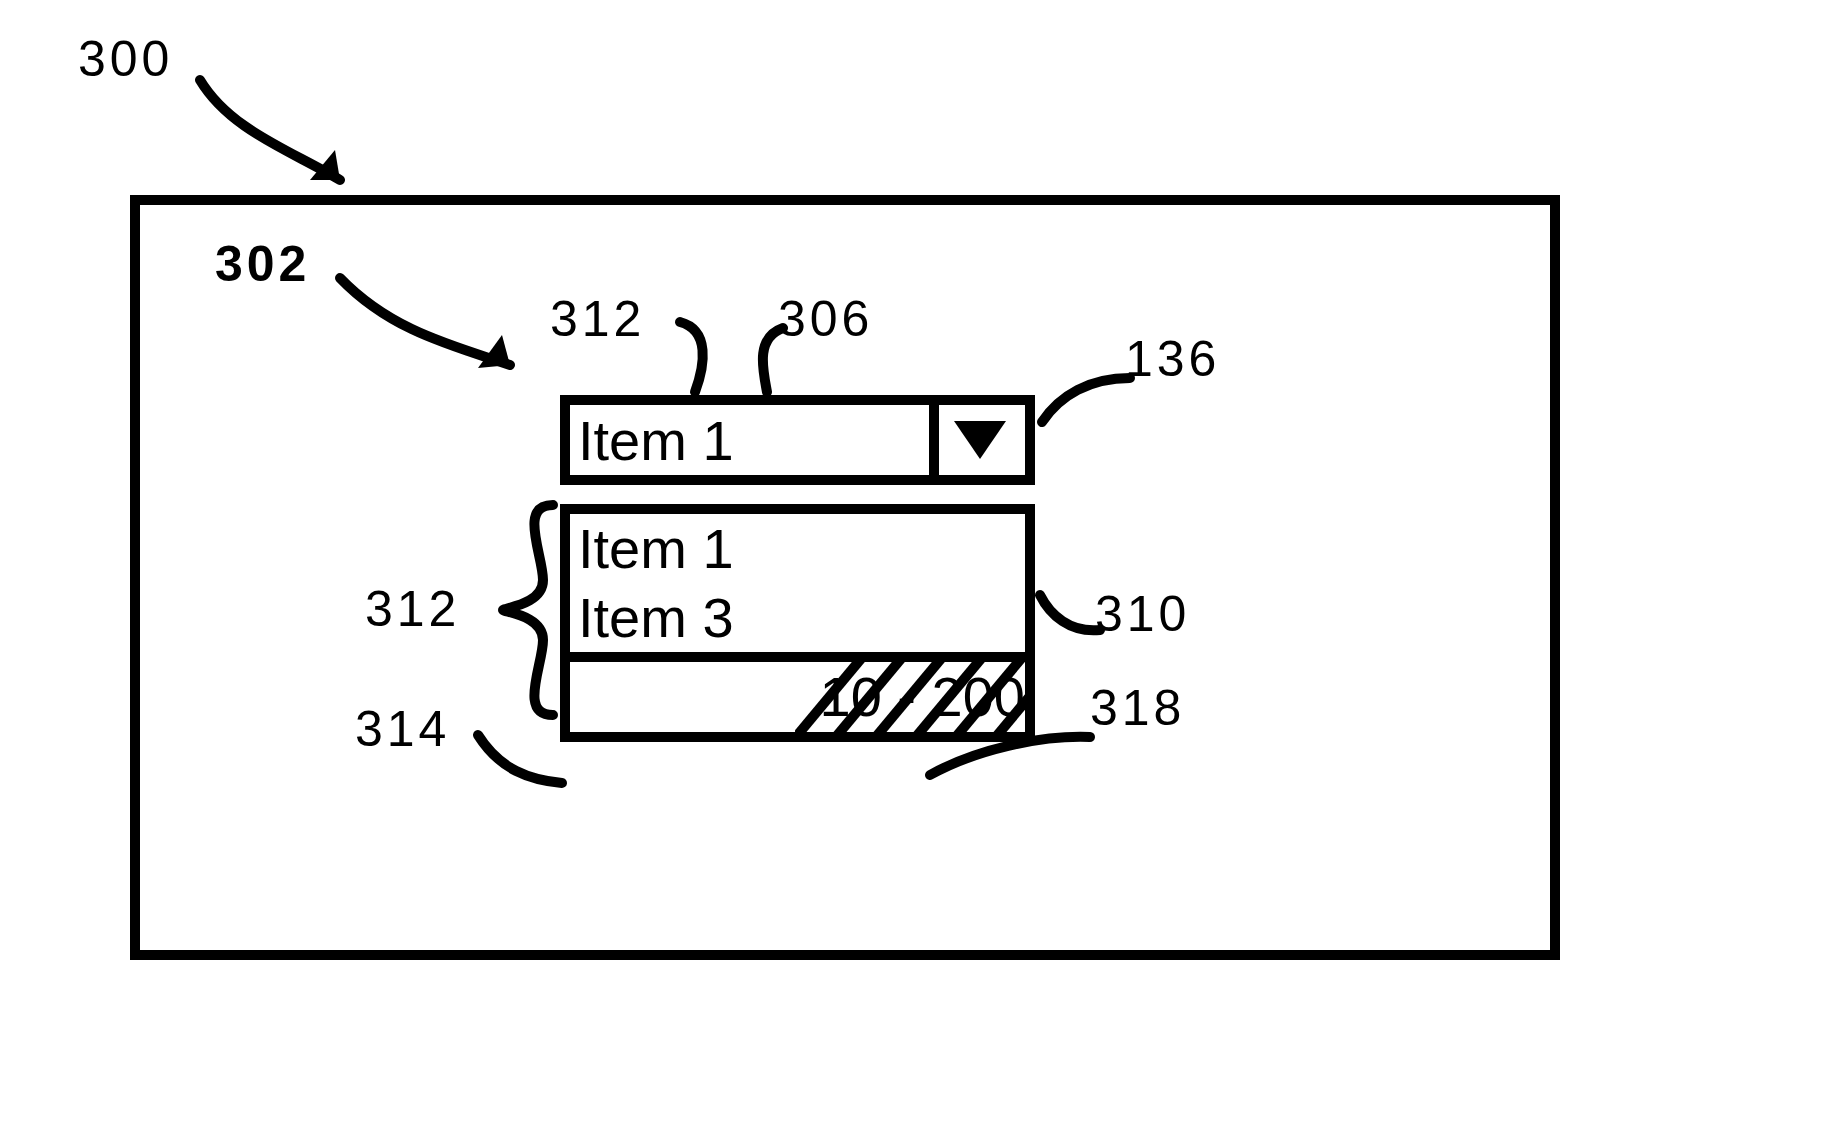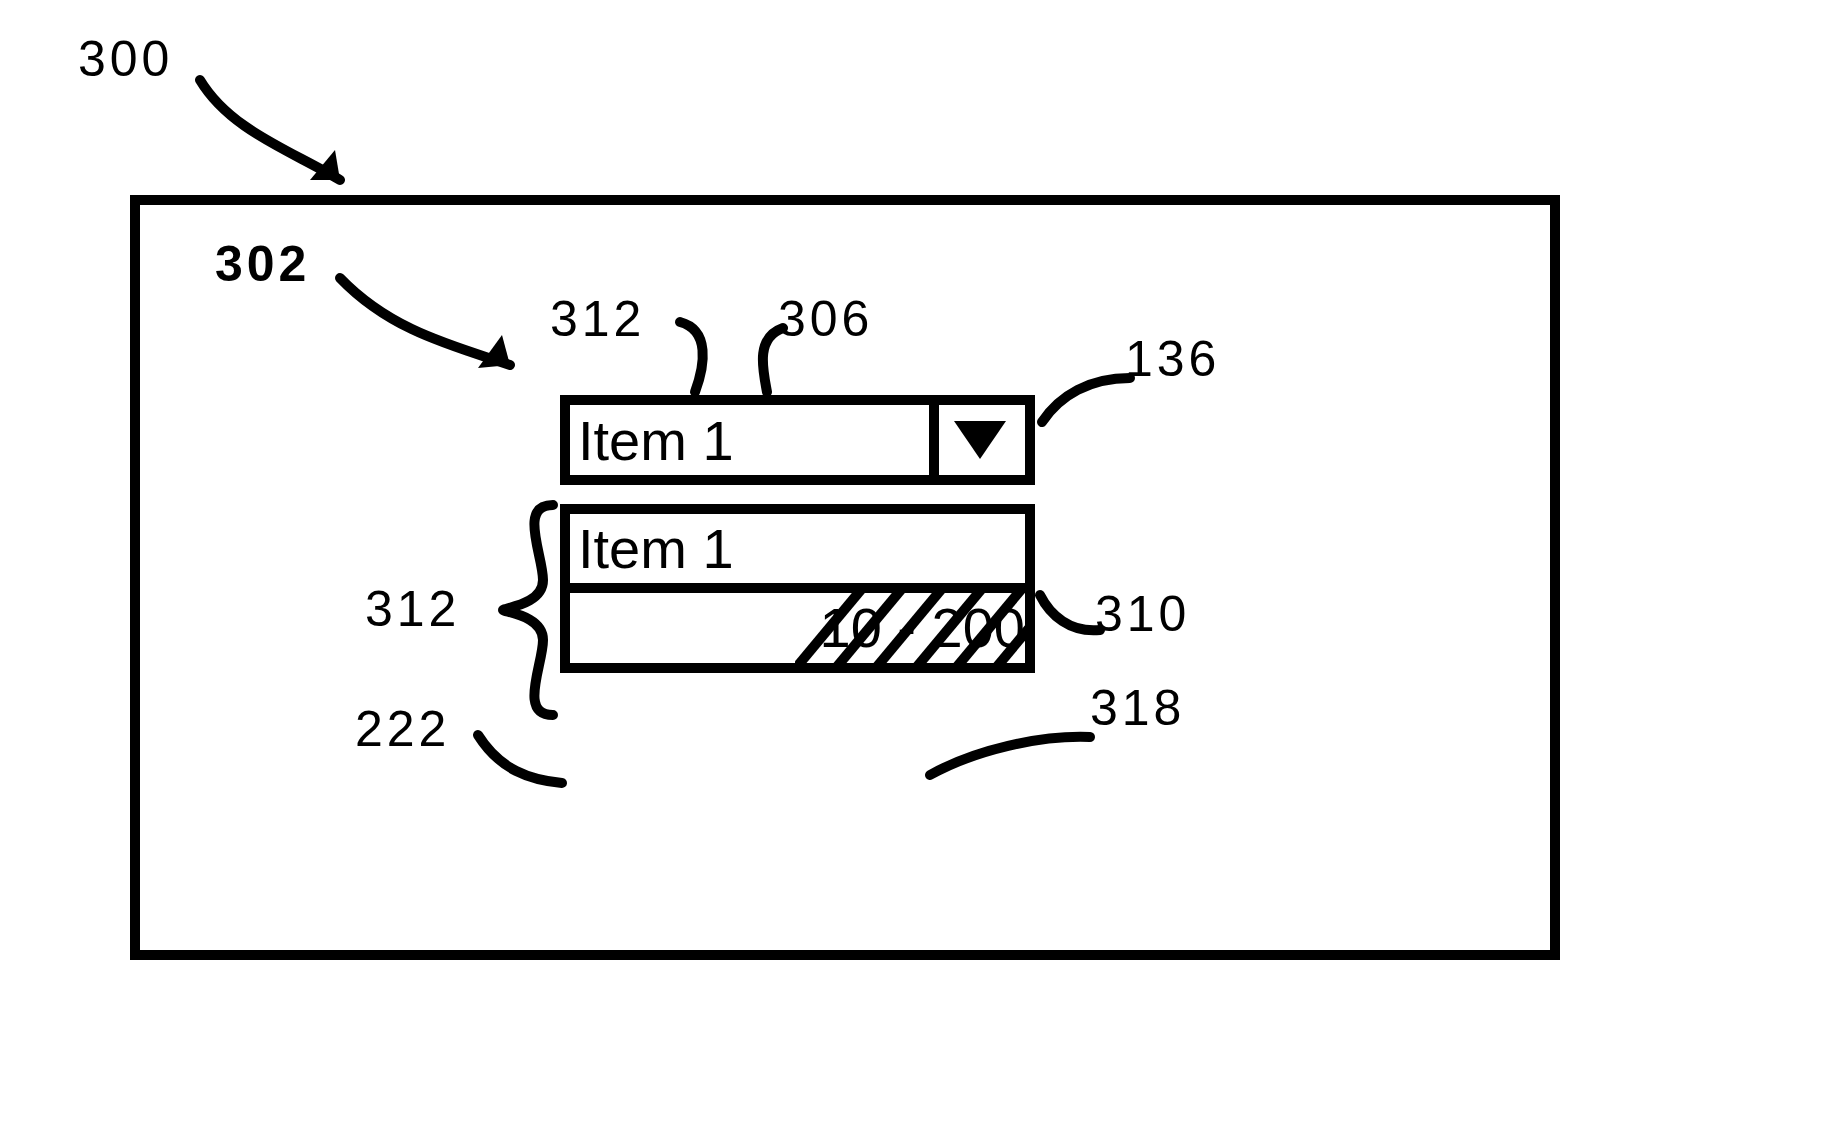--- a/index.html
+++ b/index.html
@@ -130,20 +130,21 @@
 
   <div class="combo">
     <div class="selected value-text">Item 1</div>
     <div class="combo-button">
       <div class="combo-triangle"></div>
     </div>
   </div>
 
   <div class="dropdown">
     <div class="option">Item 1</div>
+    <div class="option">Item 3</div>
     <div class="value-item">
       <div class="hatch">
         <svg viewBox="0 0 230 70" preserveAspectRatio="none">
           <defs>
             <clipPath id="clipHatch">
                 <rect x="0" y="0" width="230" height="70"></rect>
               </clipPath>
           </defs>
           <g clip-path="url(#clipHatch)" stroke="#000" stroke-width="10">
             <line x1="-20" y1="100" x2="80" y2="-20"></line>
@@ -193,21 +194,21 @@
     <path d="M100 8 C60 8 30 25 12 52" fill="none" stroke="#000" stroke-width="10" stroke-linecap="round"></path>
   </svg>
 
   <div class="label" style="left:1095px; top:585px;">310</div>
   <svg style="position:absolute; left:1030px; top:585px; width:80px; height:60px;" viewBox="0 0 80 60">
     <path d="M70 45 C40 48 20 30 10 10" fill="none" stroke="#000" stroke-width="10" stroke-linecap="round"></path>
   </svg>
 
   <div class="label" style="left:365px; top:580px;">312</div>
 
-  <div class="label" style="left:355px; top:700px;">222</div>
+  <div class="label" style="left:355px; top:700px;">314</div>
   <svg style="position:absolute; left:470px; top:725px; width:100px; height:70px;" viewBox="0 0 100 70">
     <path d="M8 10 C30 45 60 55 92 58" fill="none" stroke="#000" stroke-width="10" stroke-linecap="round"></path>
   </svg>
 
   <div class="label" style="left:1090px; top:679px;">318</div>
   <svg style="position:absolute; left:920px; top:725px; width:180px; height:60px;" viewBox="0 0 180 60">
     <path d="M170 12 C120 10 55 25 10 50" fill="none" stroke="#000" stroke-width="10" stroke-linecap="round"></path>
   </svg>
 
 </div>

